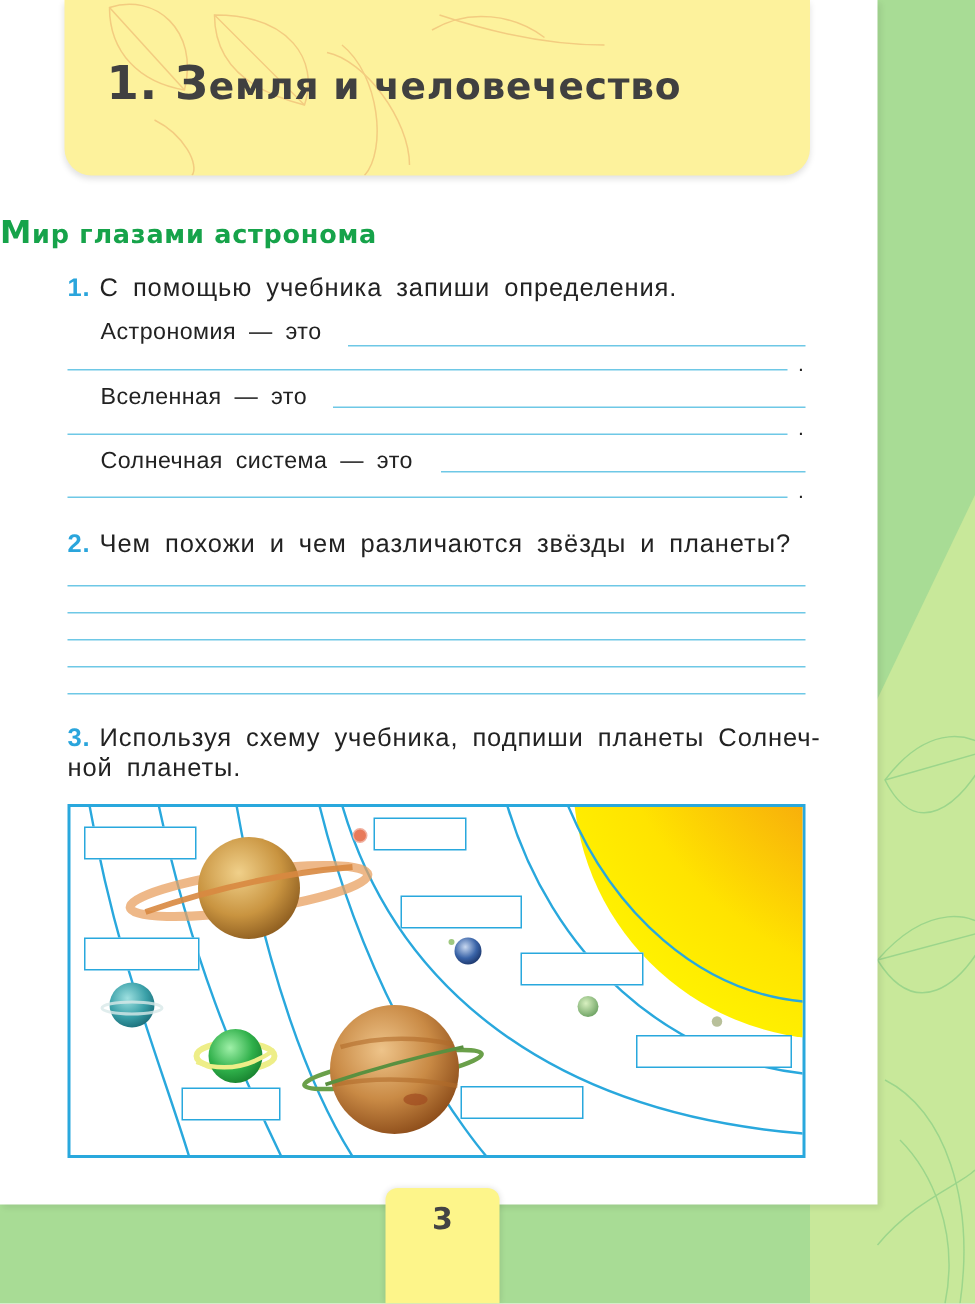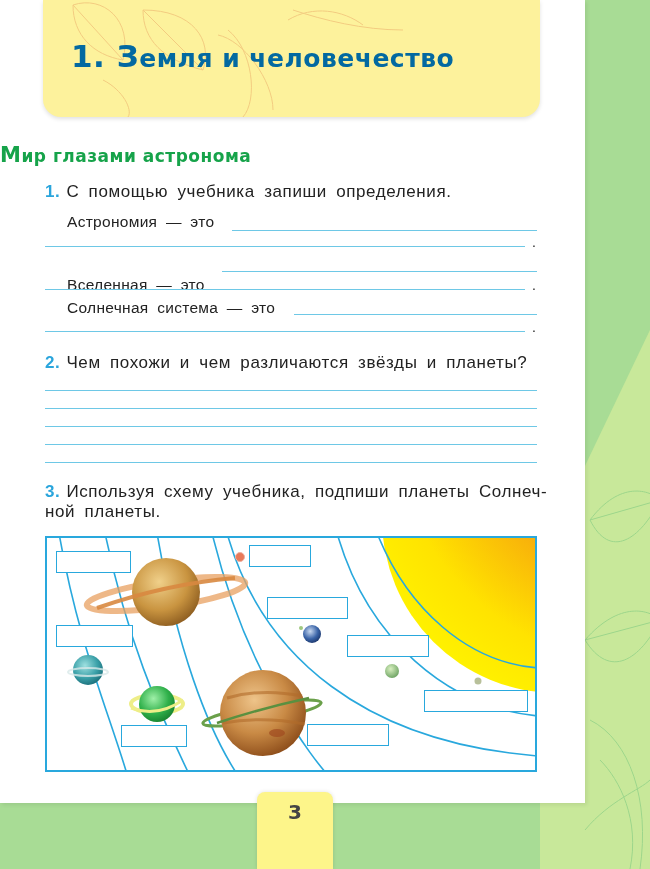--- a/index.html
+++ b/index.html
@@ -23,21 +23,21 @@
   .header {
     position:absolute; left:43px; top:0; width:497px; height:117px;
     background:#fdf29c;
     border-radius:0 0 18px 18px;
     box-shadow: 0 2px 4px rgba(0,0,0,0.12);
     overflow:hidden;
   }
   .header svg { position:absolute; left:0; top:0; }
   .chapter-title {
     position:absolute; left:28px; top:38px; width:470px;
-    font-weight:900; font-size:31px; color:#0369a1; letter-spacing:0.5px;
+    font-weight:900; font-size:31px; color:#404040; letter-spacing:0.5px;
     font-family:"DejaVu Sans", sans-serif;
     white-space:nowrap;
   }
   .chapter-title .small { font-size:25px; }
   .section-title {
     position:absolute; left:0; width:585px; top:143px; 
     color:#16a34a; font-weight:900; font-size:21px;
     font-family:"DejaVu Sans", sans-serif; letter-spacing:0.5px;
   }
   .section-title .small { font-size:17px; }
@@ -106,21 +106,21 @@
 
   <div class="task" style="top:182px;">
     <span class="num">1.</span><span>С помощью учебника запиши определения.</span>
   </div>
 
   <span class="lbl" style="left:67px; top:213px;">Астрономия — это</span>
   <div class="line" style="left:232px; top:230px; width:305px;"></div>
   <div class="line" style="left:45px; top:246px; width:480px;"></div>
   <span class="dot" style="left:532px; top:234px;">.</span>
 
-  <span class="lbl" style="left:67px; top:256px;margin-top:20px;">Вселенная — это</span>
+  <span class="lbl" style="left:67px; top:256px;">Вселенная — это</span>
   <div class="line" style="left:222px; top:271px; width:315px;"></div>
   <div class="line" style="left:45px; top:289px; width:480px;"></div>
   <span class="dot" style="left:532px; top:277px;">.</span>
 
   <span class="lbl" style="left:67px; top:299px;">Солнечная система — это</span>
   <div class="line" style="left:294px; top:314px; width:243px;"></div>
   <div class="line" style="left:45px; top:331px; width:480px;"></div>
   <span class="dot" style="left:532px; top:319px;">.</span>
 
   <div class="task" style="top:353px;">

